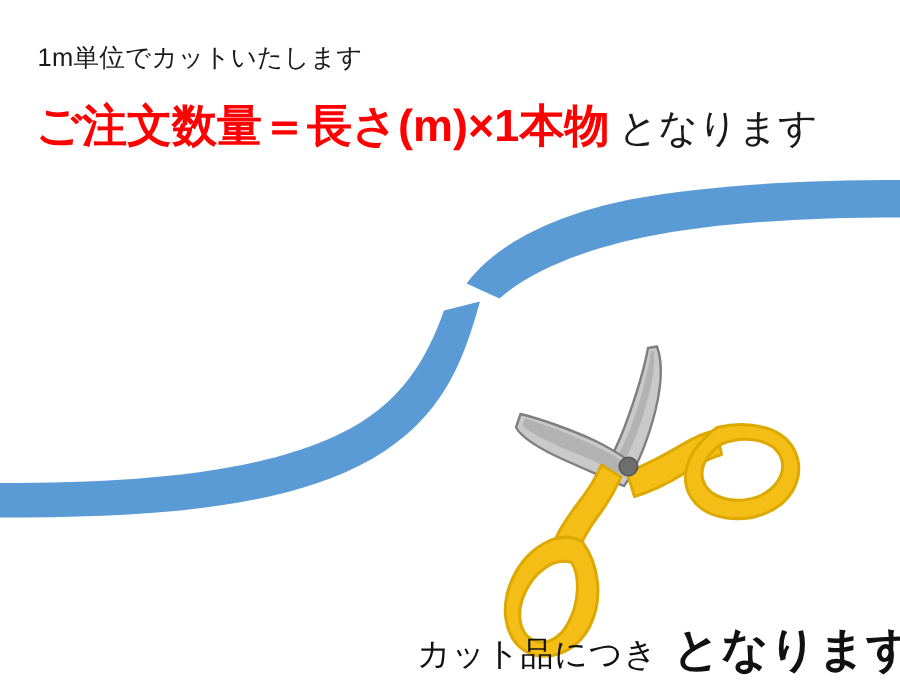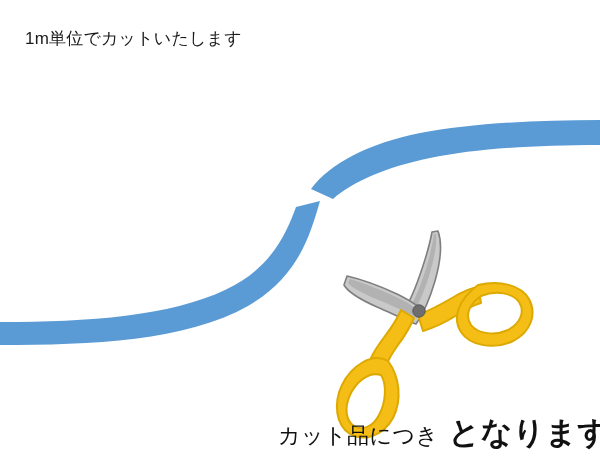--- a/index.html
+++ b/index.html
@@ -165,18 +165,21 @@
                  C 362,431 373,427 379,415
                  C 386,402 387,384 381,375 Z" fill="#f5be17" stroke="#dda900" stroke-width="2" fill-rule="evenodd" stroke-linejoin="round"></path>
       </g>
 
       <circle cx="419" cy="311" r="6.2" fill="#6e6e6e" stroke="#565656" stroke-width="1"></circle>
     </g>
   </svg>
 
   <div class="txt" id="headline-sub">1m単位でカットいたします</div>
 
+  <div class="txt" id="headline-main">
+    <span class="em">ご注文数量＝長さ(m)×1本物</span><span class="tail">となります</span>
+  </div>
 
   <div class="txt" id="footnote">
     <span class="small">カット品につき</span><span class="big">となります</span>
   </div>
 
 </div>
 
 </body></html>

